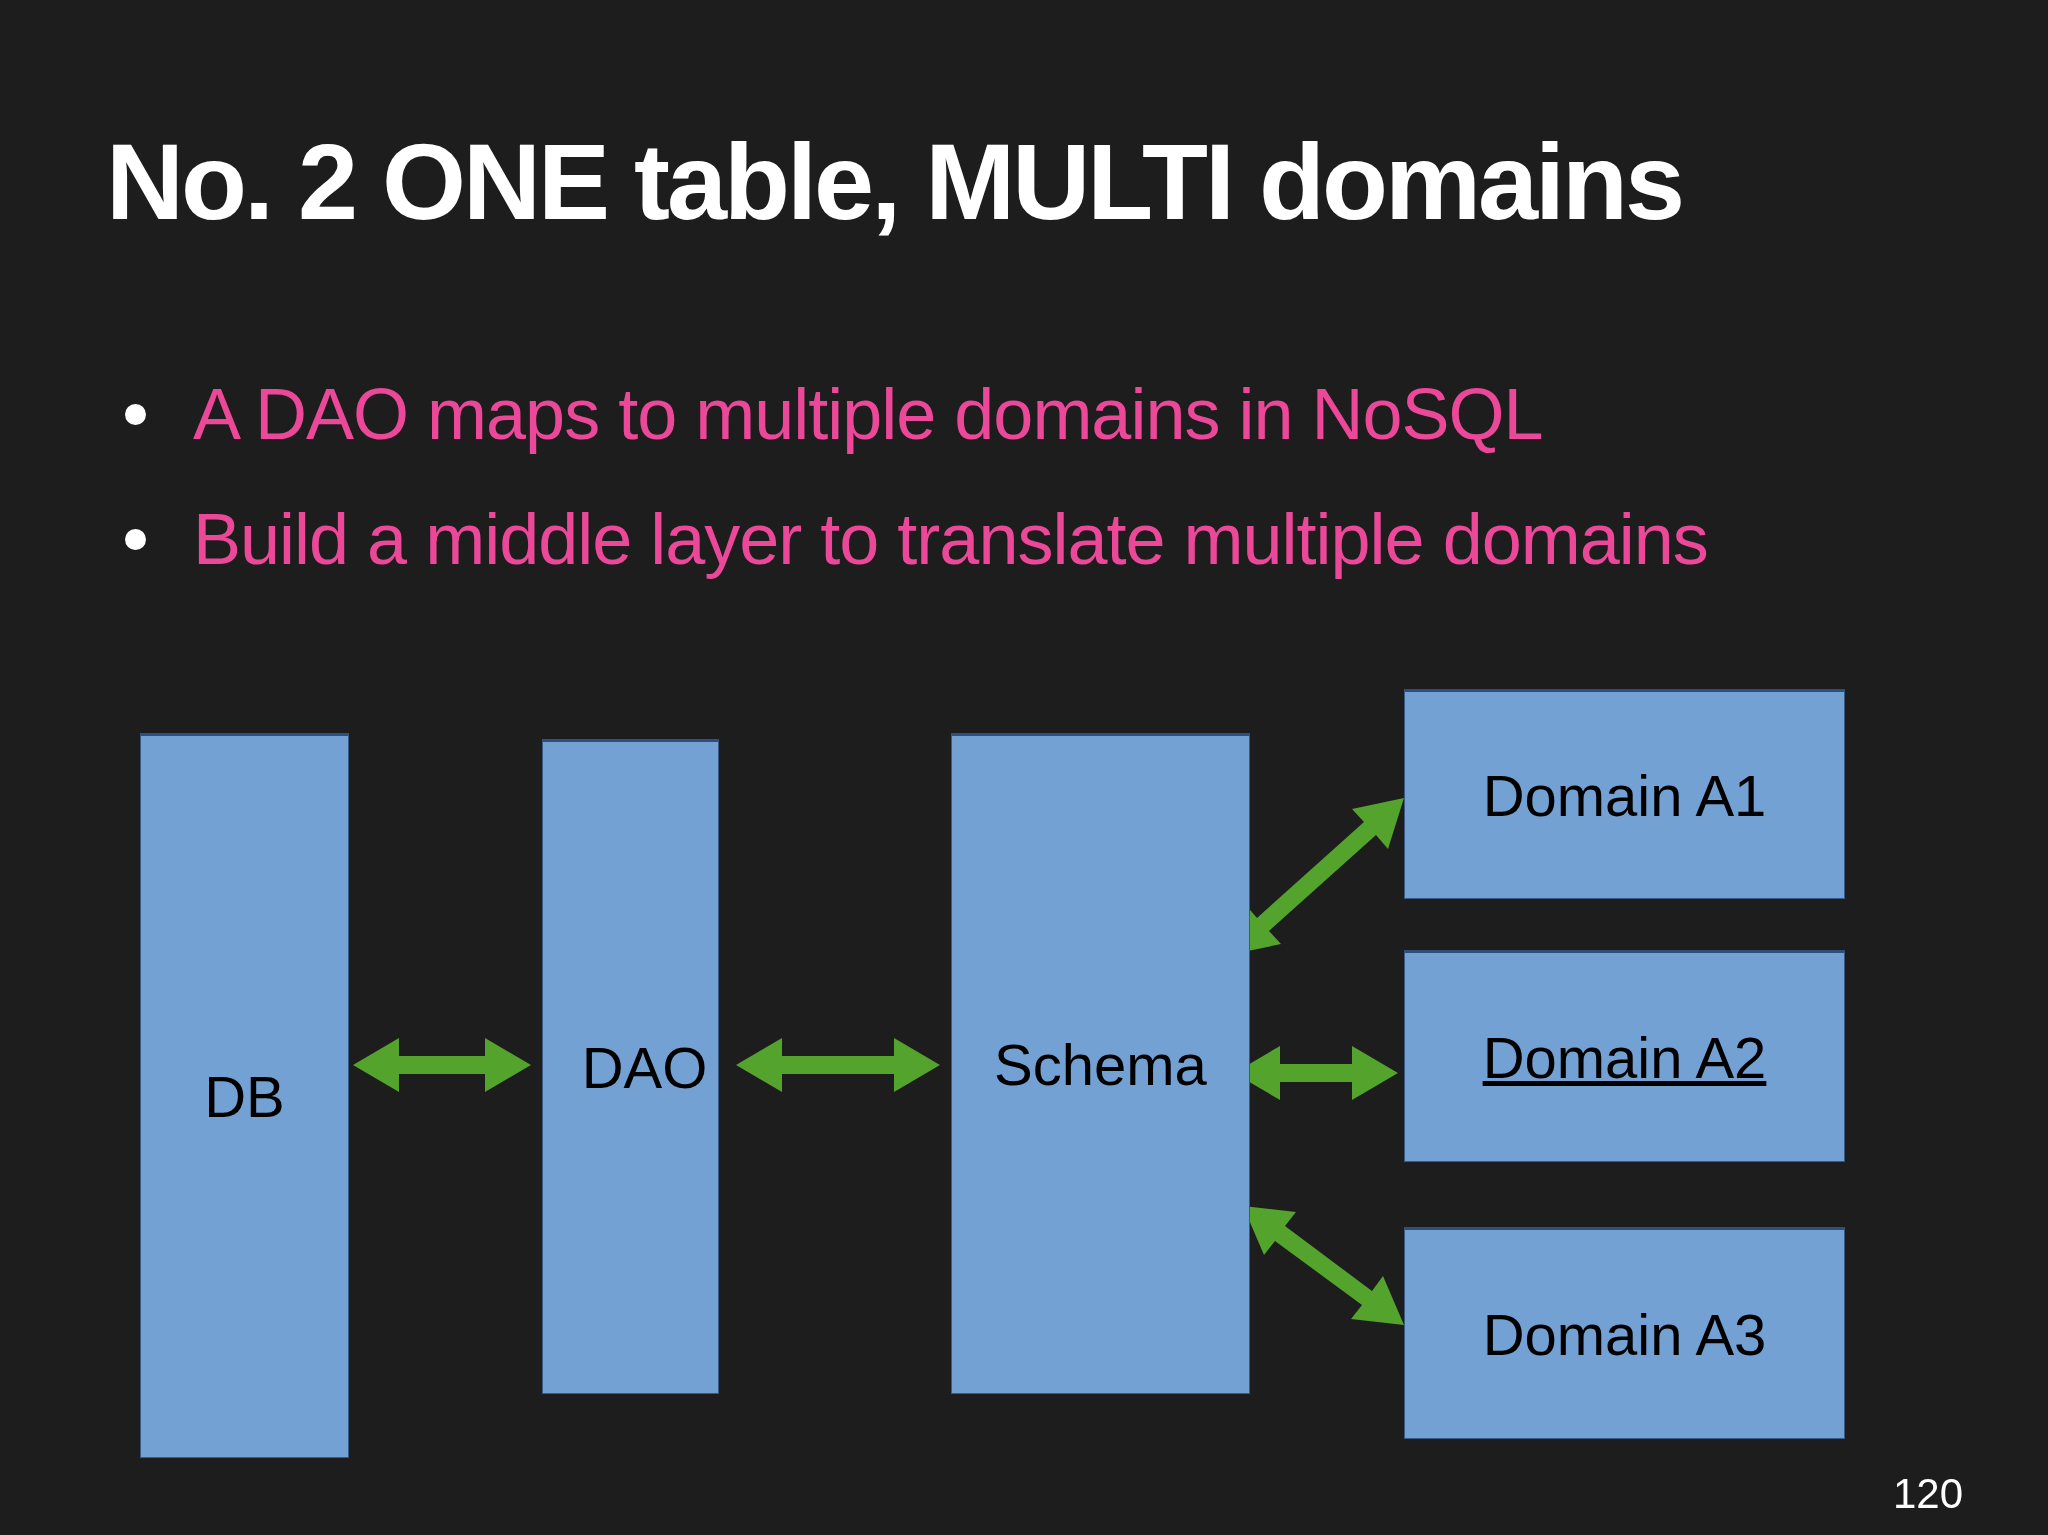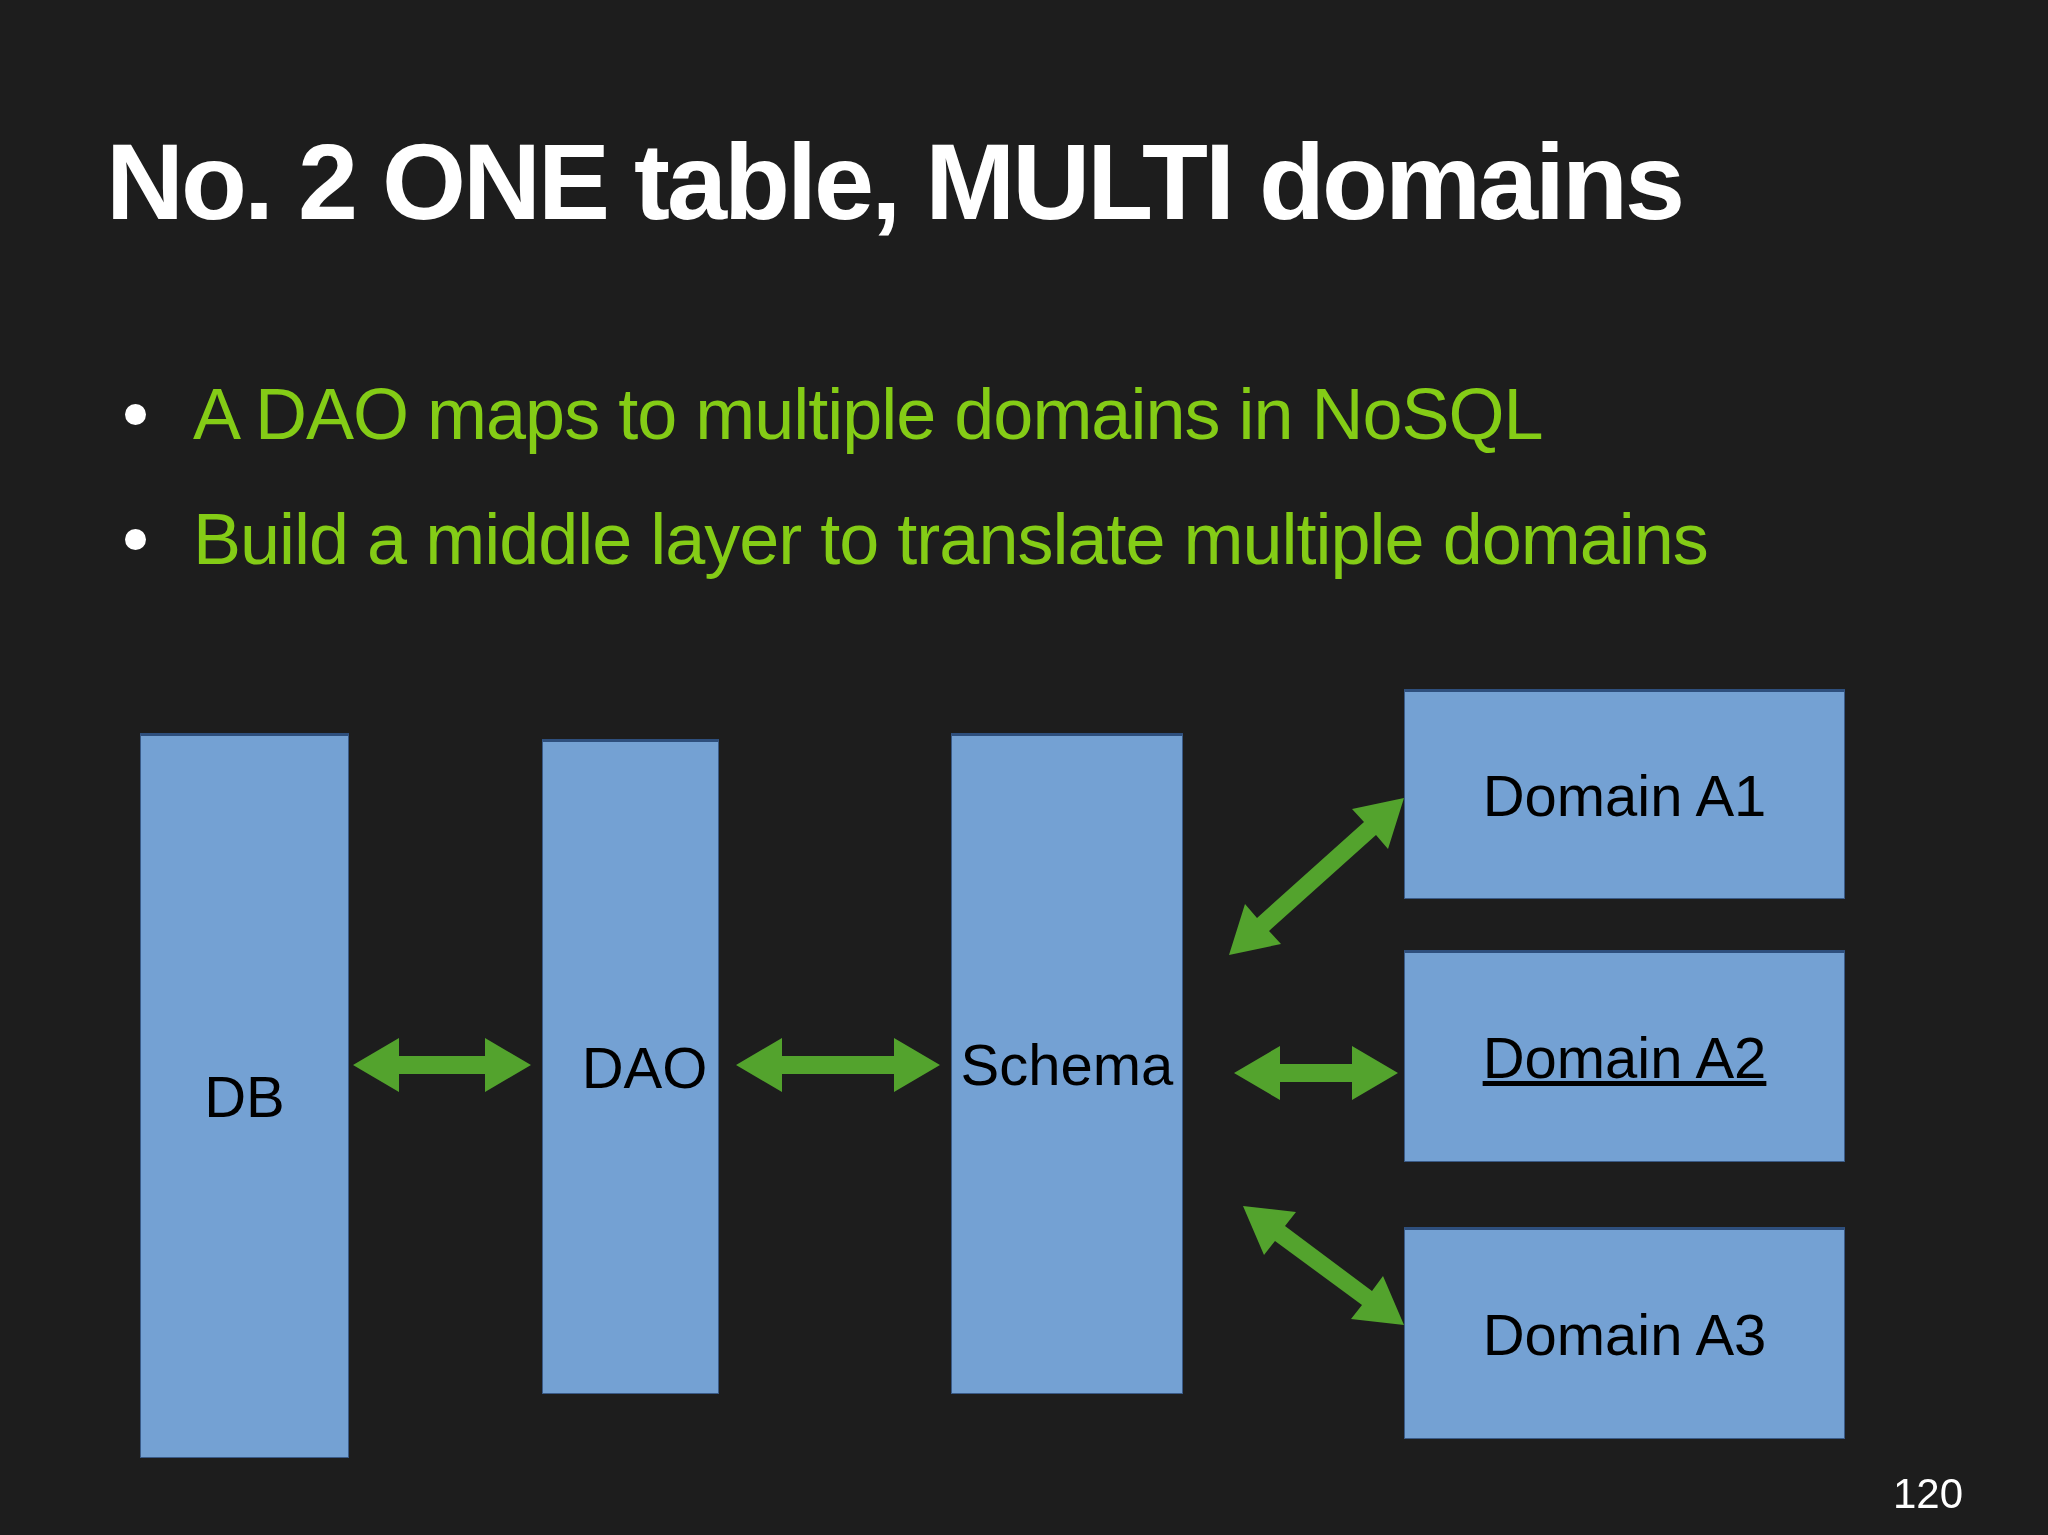--- a/index.html
+++ b/index.html
@@ -19,21 +19,21 @@
     font-weight:700;
     letter-spacing:-3px;
     line-height:1.0;
     white-space:nowrap;
   }
   .bullets{position:absolute;left:106px;top:368px;width:1800px;}
   .bullet-row{
     position:absolute;left:0;
     display:flex;align-items:center;
     height:92px;
-    color:#84cc16;
+    color:#ec4899;
     font-size:72px;
     letter-spacing:-1px;
     white-space:nowrap;
   }
   .bullet-row.row1{top:0;}
   .bullet-row.row2{top:125px;}
   .bullet-dot{
     width:21px;height:21px;border-radius:50%;
     background:#ffffff;
     margin-left:19px;margin-right:47px;
@@ -45,21 +45,21 @@
     border:1px solid #3a5a86;
     border-top:3px solid #2e4f7d;
     box-sizing:border-box;
     display:flex;align-items:center;justify-content:center;
     color:#000000;
     font-size:58px;
     letter-spacing:0px;
   }
   .node-db{left:140px;top:733px;width:209px;height:725px;text-align:center;}
   .node-dao{left:542px;top:739px;width:177px;height:655px;padding-left:28px;}
-  .node-schema{left:951px;top:733px;width:232px;height:661px;}
+  .node-schema{left:951px;top:733px;width:299px;height:661px;}
   .node-a1{left:1404px;top:689px;width:441px;height:210px;justify-content:center;}
   .node-a2{left:1404px;top:950px;width:441px;height:212px;text-decoration:underline;}
   .node-a3{left:1404px;top:1227px;width:441px;height:212px;}
   .arrows{position:absolute;left:0;top:0;width:2048px;height:1535px;pointer-events:none;}
   .arrow{fill:#53a32d;}
   .page-number{
     position:absolute;
     left:1893px;top:1470px;
     color:#ffffff;
     font-size:42px;

